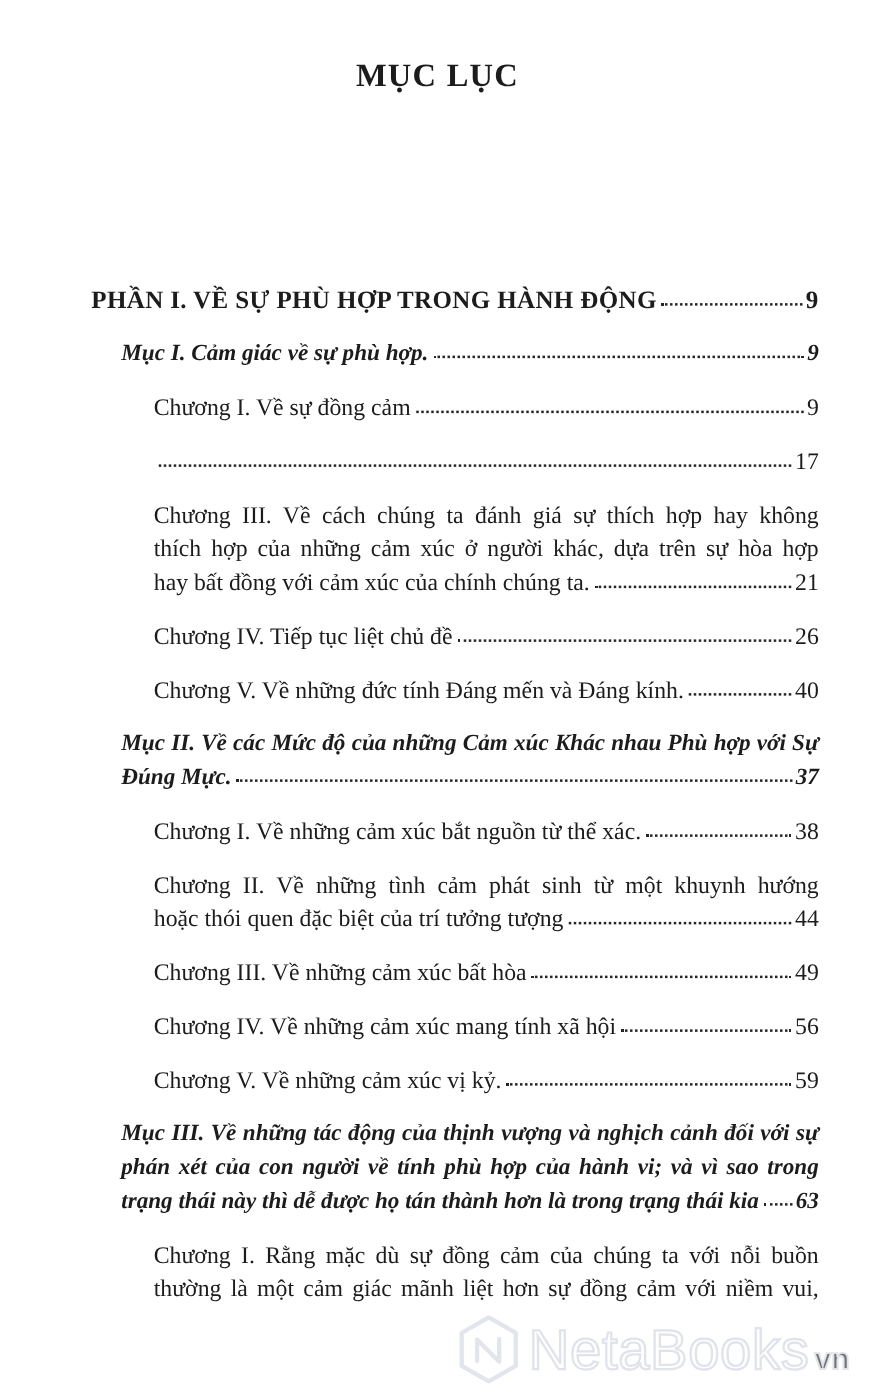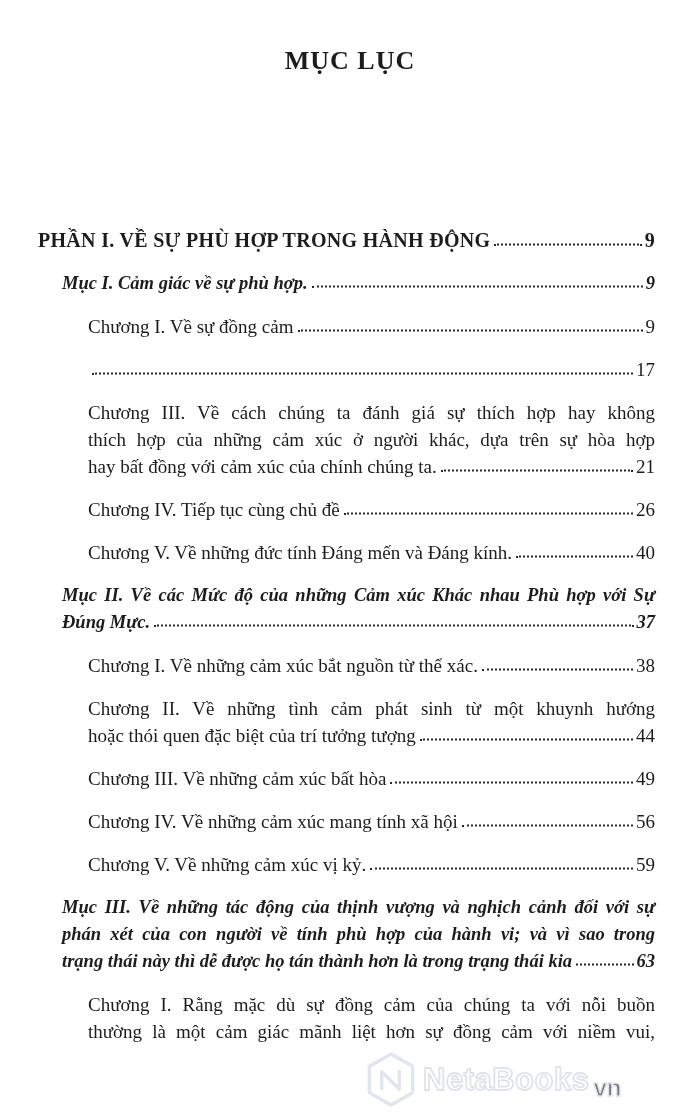--- a/index.html
+++ b/index.html
@@ -18,21 +18,21 @@
     position: absolute;
     top: 46px; left: 0; right: 0;
     margin: 0;
     text-align: center;
     font-size: 26px;
     font-weight: 700;
     letter-spacing: 1px;
   }
   .toc {
     position: absolute;
-    top: 227px; left: 0; right: 0;
+    top: 227px; left: 0; right: 0; padding-left: 35px;
   }
   .entry {
     margin-bottom: 16px;
     line-height: 27px;
     font-size: 19px;
   }
   .entry.part {
     margin-left: 38px; margin-right: 45px;
     font-weight: 700;
     font-size: 20px;
@@ -78,22 +78,22 @@
     width: 50px; height: 55px;
     stroke: #e2e5ec;
     fill: none;
     stroke-width: 7;
     stroke-linejoin: round;
     stroke-linecap: round;
     flex: 0 0 auto;
   }
   .wm-brand {
     margin-left: 7px;
-    font-size: 31px;
-    font-weight: 700;
+    font-size: 45px;
+    font-weight: 400;
     color: #ffffff;
     -webkit-text-stroke: 1.8px #e0e3ea;
     letter-spacing: 0.5px;
   }
   .wm-suffix {
     margin-left: 4px;
     margin-bottom: 5px;
     align-self: flex-end;
     font-size: 24px;
     font-weight: 700;
@@ -139,21 +139,21 @@
         <div class="cont">Chương III. Về cách chúng ta đánh giá sự thích hợp hay không</div>
         <div class="cont">thích hợp của những cảm xúc ở người khác, dựa trên sự hòa hợp</div>
         <div class="lastline">
           <span class="t">hay bất đồng với cảm xúc của chính chúng ta.</span>
           <span class="leader"></span>
           <span class="pg">21</span>
         </div>
       </div>
       <div class="entry chapter">
         <div class="lastline">
-          <span class="t">Chương IV. Tiếp tục cùng chủ đề</span>
+          <span class="t">Chương IV. Tiếp tục liệt chủ đề</span>
           <span class="leader"></span>
           <span class="pg">26</span>
         </div>
       </div>
       <div class="entry chapter">
         <div class="lastline">
           <span class="t">Chương V. Về những đức tính Đáng mến và Đáng kính.</span>
           <span class="leader"></span>
           <span class="pg">40</span>
         </div>

